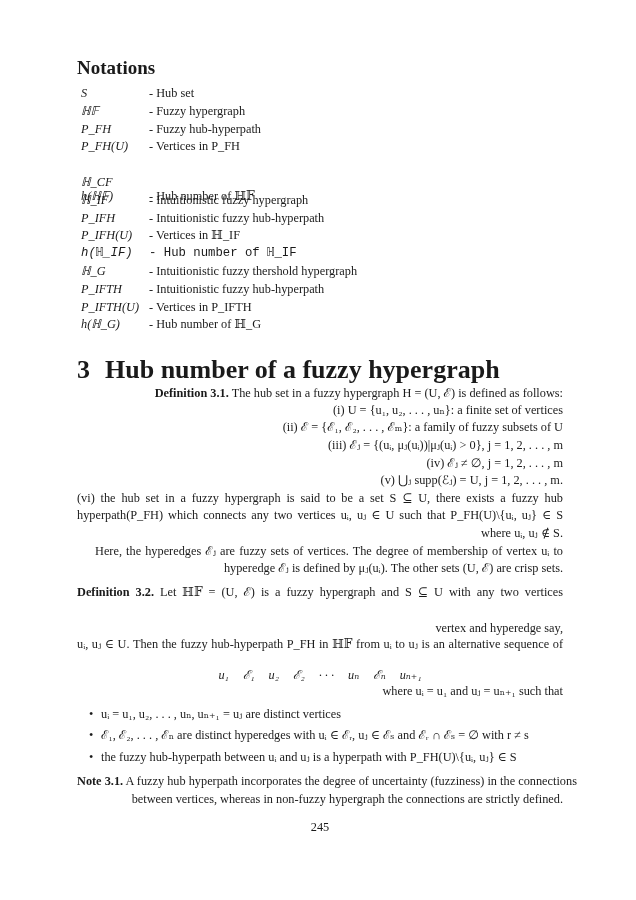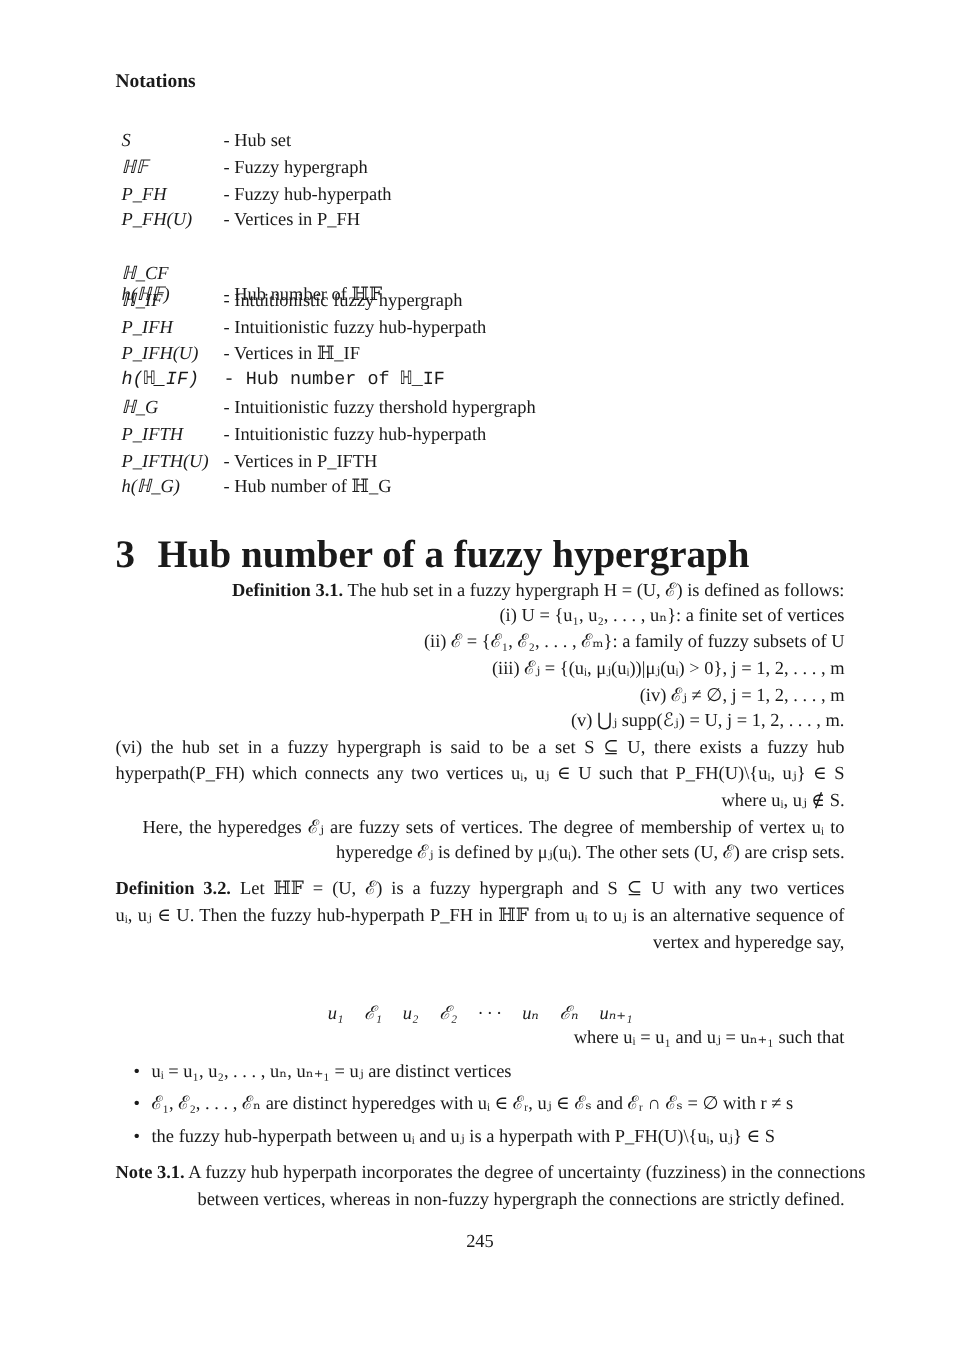--- a/index.html
+++ b/index.html
@@ -3,21 +3,21 @@
   <meta charset="utf-8">
   <style>
     html, body { margin: 0; padding: 0; background: #ffffff; }
     body {
       width: 636px; height: 900px; position: relative; overflow: hidden;
       font-family: "Liberation Serif", "DejaVu Serif", serif;
       color: #1a1a1a; font-size: 12.3px; line-height: 17.2px;
     }
     .page { position: absolute; left: 77px; top: 0; width: 486px; }
     .m { font-style: italic; }
-    .notations-title { position: absolute; top: 45px; left: 0; font-weight: bold; font-size: 13px; }
+    .notations-title { position: absolute; top: 59px; left: 0; font-weight: bold; font-size: 19px; }
     .notation-row { position: absolute; left: 0; width: 400px; height: 17px; }
     .notation-sym { position: absolute; left: 4px; top: 0; }
     .notation-desc { position: absolute; left: 72px; top: 0; }
     .section-title { position: absolute; top: 361px; left: 0; font-weight: bold; font-size: 26px; }
     .section-title .num { display: inline-block; width: 28px; }
     .line { position: absolute; left: 0; width: 486px; white-space: nowrap; text-align: right; }
     .justify { text-align: justify; text-align-last: justify; white-space: normal; }
     .b { font-weight: bold; }
     .center { text-align: center; }
     .bullet { position: absolute; left: 24px; white-space: nowrap; }
@@ -105,21 +105,21 @@
   <div class="line justify" style="top:490px">(vi) the hub set in a fuzzy hypergraph is said to be a set S ⊆ U, there exists a fuzzy hub</div>
   <div class="line justify" style="top:507px">hyperpath(P_FH) which connects any two vertices uᵢ, uⱼ ∈ U such that P_FH(U)\{uᵢ, uⱼ} ∈ S</div>
   <div class="line" style="top:525px">where uᵢ, uⱼ ∉ S.</div>
   <div class="line justify" style="top:543px; left:18px; width:468px">Here, the hyperedges ℰⱼ are fuzzy sets of vertices. The degree of membership of vertex uᵢ to</div>
   <div class="line" style="top:560px">hyperedge ℰⱼ is defined by μⱼ(uᵢ). The other sets (U, ℰ) are crisp sets.</div>
 
   <div class="line justify" style="top:584px">
     <span class="b">Definition 3.2.</span>
     <span>Let ℍ𝔽 = (U, ℰ) is a fuzzy hypergraph and S ⊆ U with any two vertices</span>
   </div>
-  <div class="line justify" style="top:602px">uᵢ, uⱼ ∈ U. Then the fuzzy hub-hyperpath P_FH in ℍ𝔽 from uᵢ to uⱼ is an alternative sequence of</div>
+  <div class="line justify" style="top:636px">uᵢ, uⱼ ∈ U. Then the fuzzy hub-hyperpath P_FH in ℍ𝔽 from uᵢ to uⱼ is an alternative sequence of</div>
   <div class="line" style="top:620px">vertex and hyperedge say,</div>
 
   <div class="line center seq m" style="top:652px" id="seq"><span>u₁</span><span>ℰ₁</span><span>u₂</span><span>ℰ₂</span><span>· · ·</span><span>uₙ</span><span>ℰₙ</span><span>uₙ₊₁</span></div>
 
   <div class="line" style="top:683px">where uᵢ = u₁ and uⱼ = uₙ₊₁ such that</div>
   <div class="bullet" style="top:706px">uᵢ = u₁, u₂, . . . , uₙ, uₙ₊₁ = uⱼ are distinct vertices</div>
   <div class="bullet" style="top:727px">ℰ₁, ℰ₂, . . . , ℰₙ are distinct hyperedges with uᵢ ∈ ℰᵣ, uⱼ ∈ ℰₛ and ℰᵣ ∩ ℰₛ = ∅ with r ≠ s</div>
   <div class="bullet" style="top:749px">the fuzzy hub-hyperpath between uᵢ and uⱼ is a hyperpath with P_FH(U)\{uᵢ, uⱼ} ∈ S</div>
 
   <div class="line" style="top:773px">

